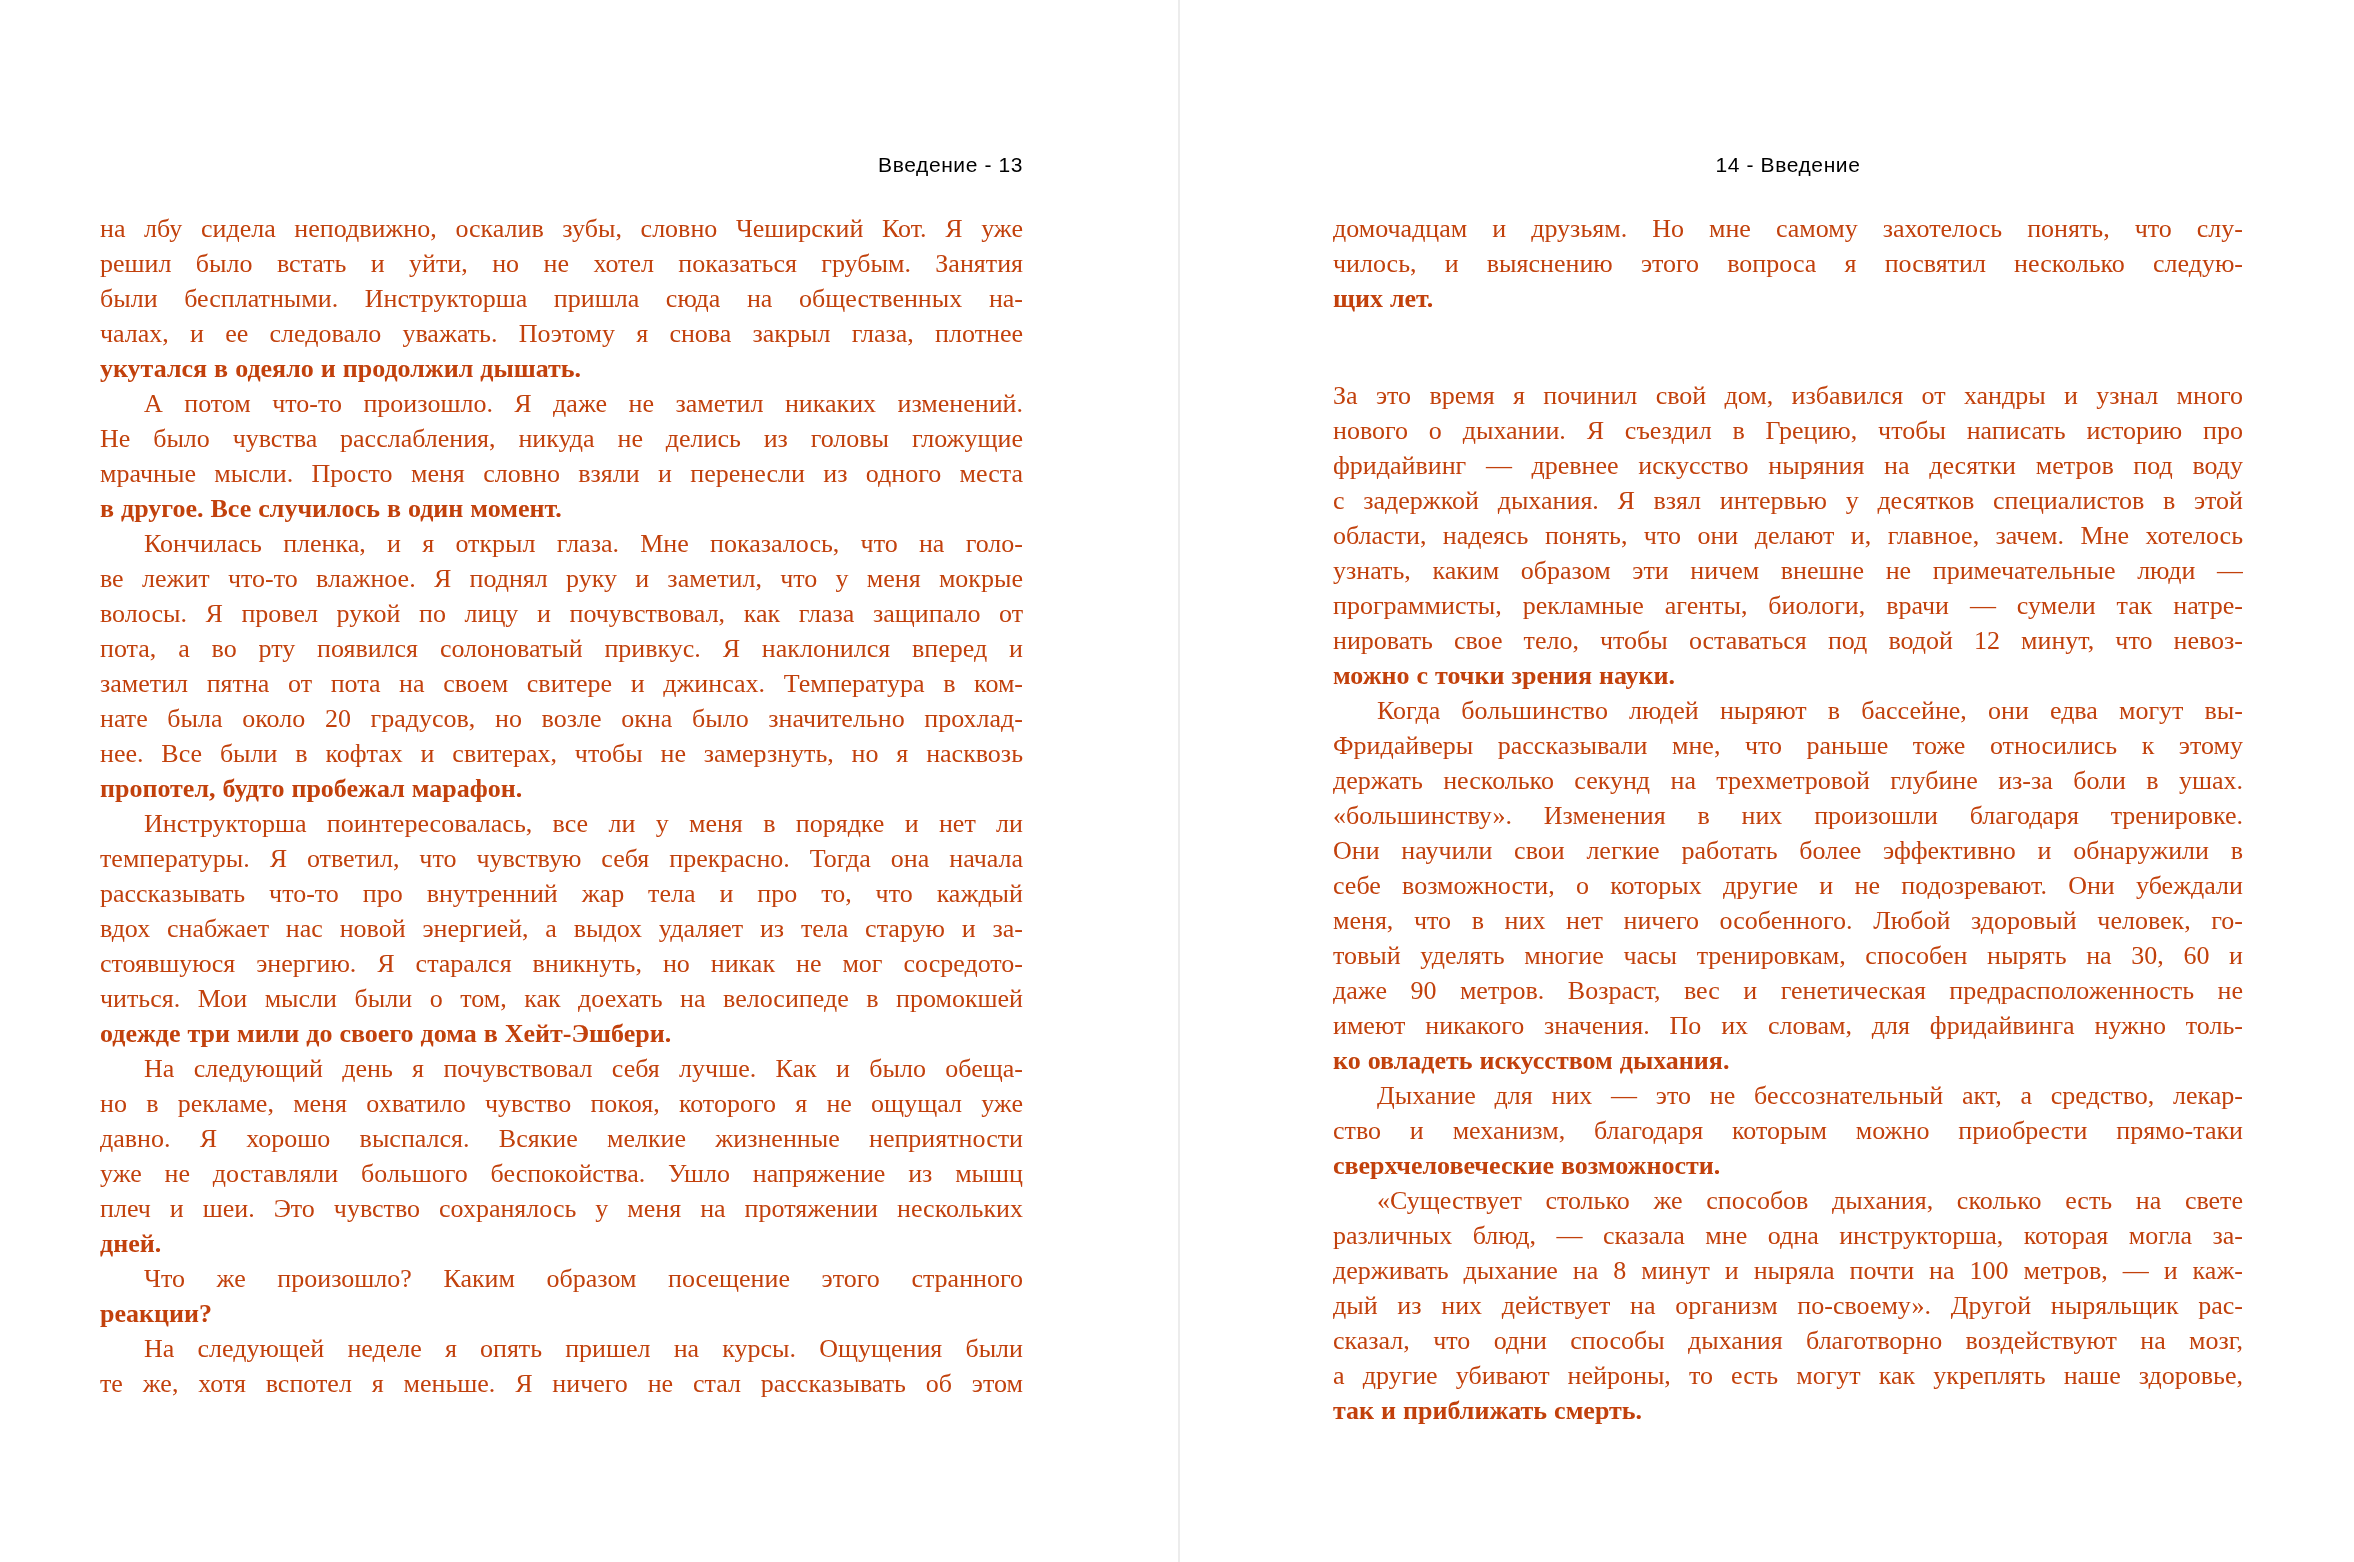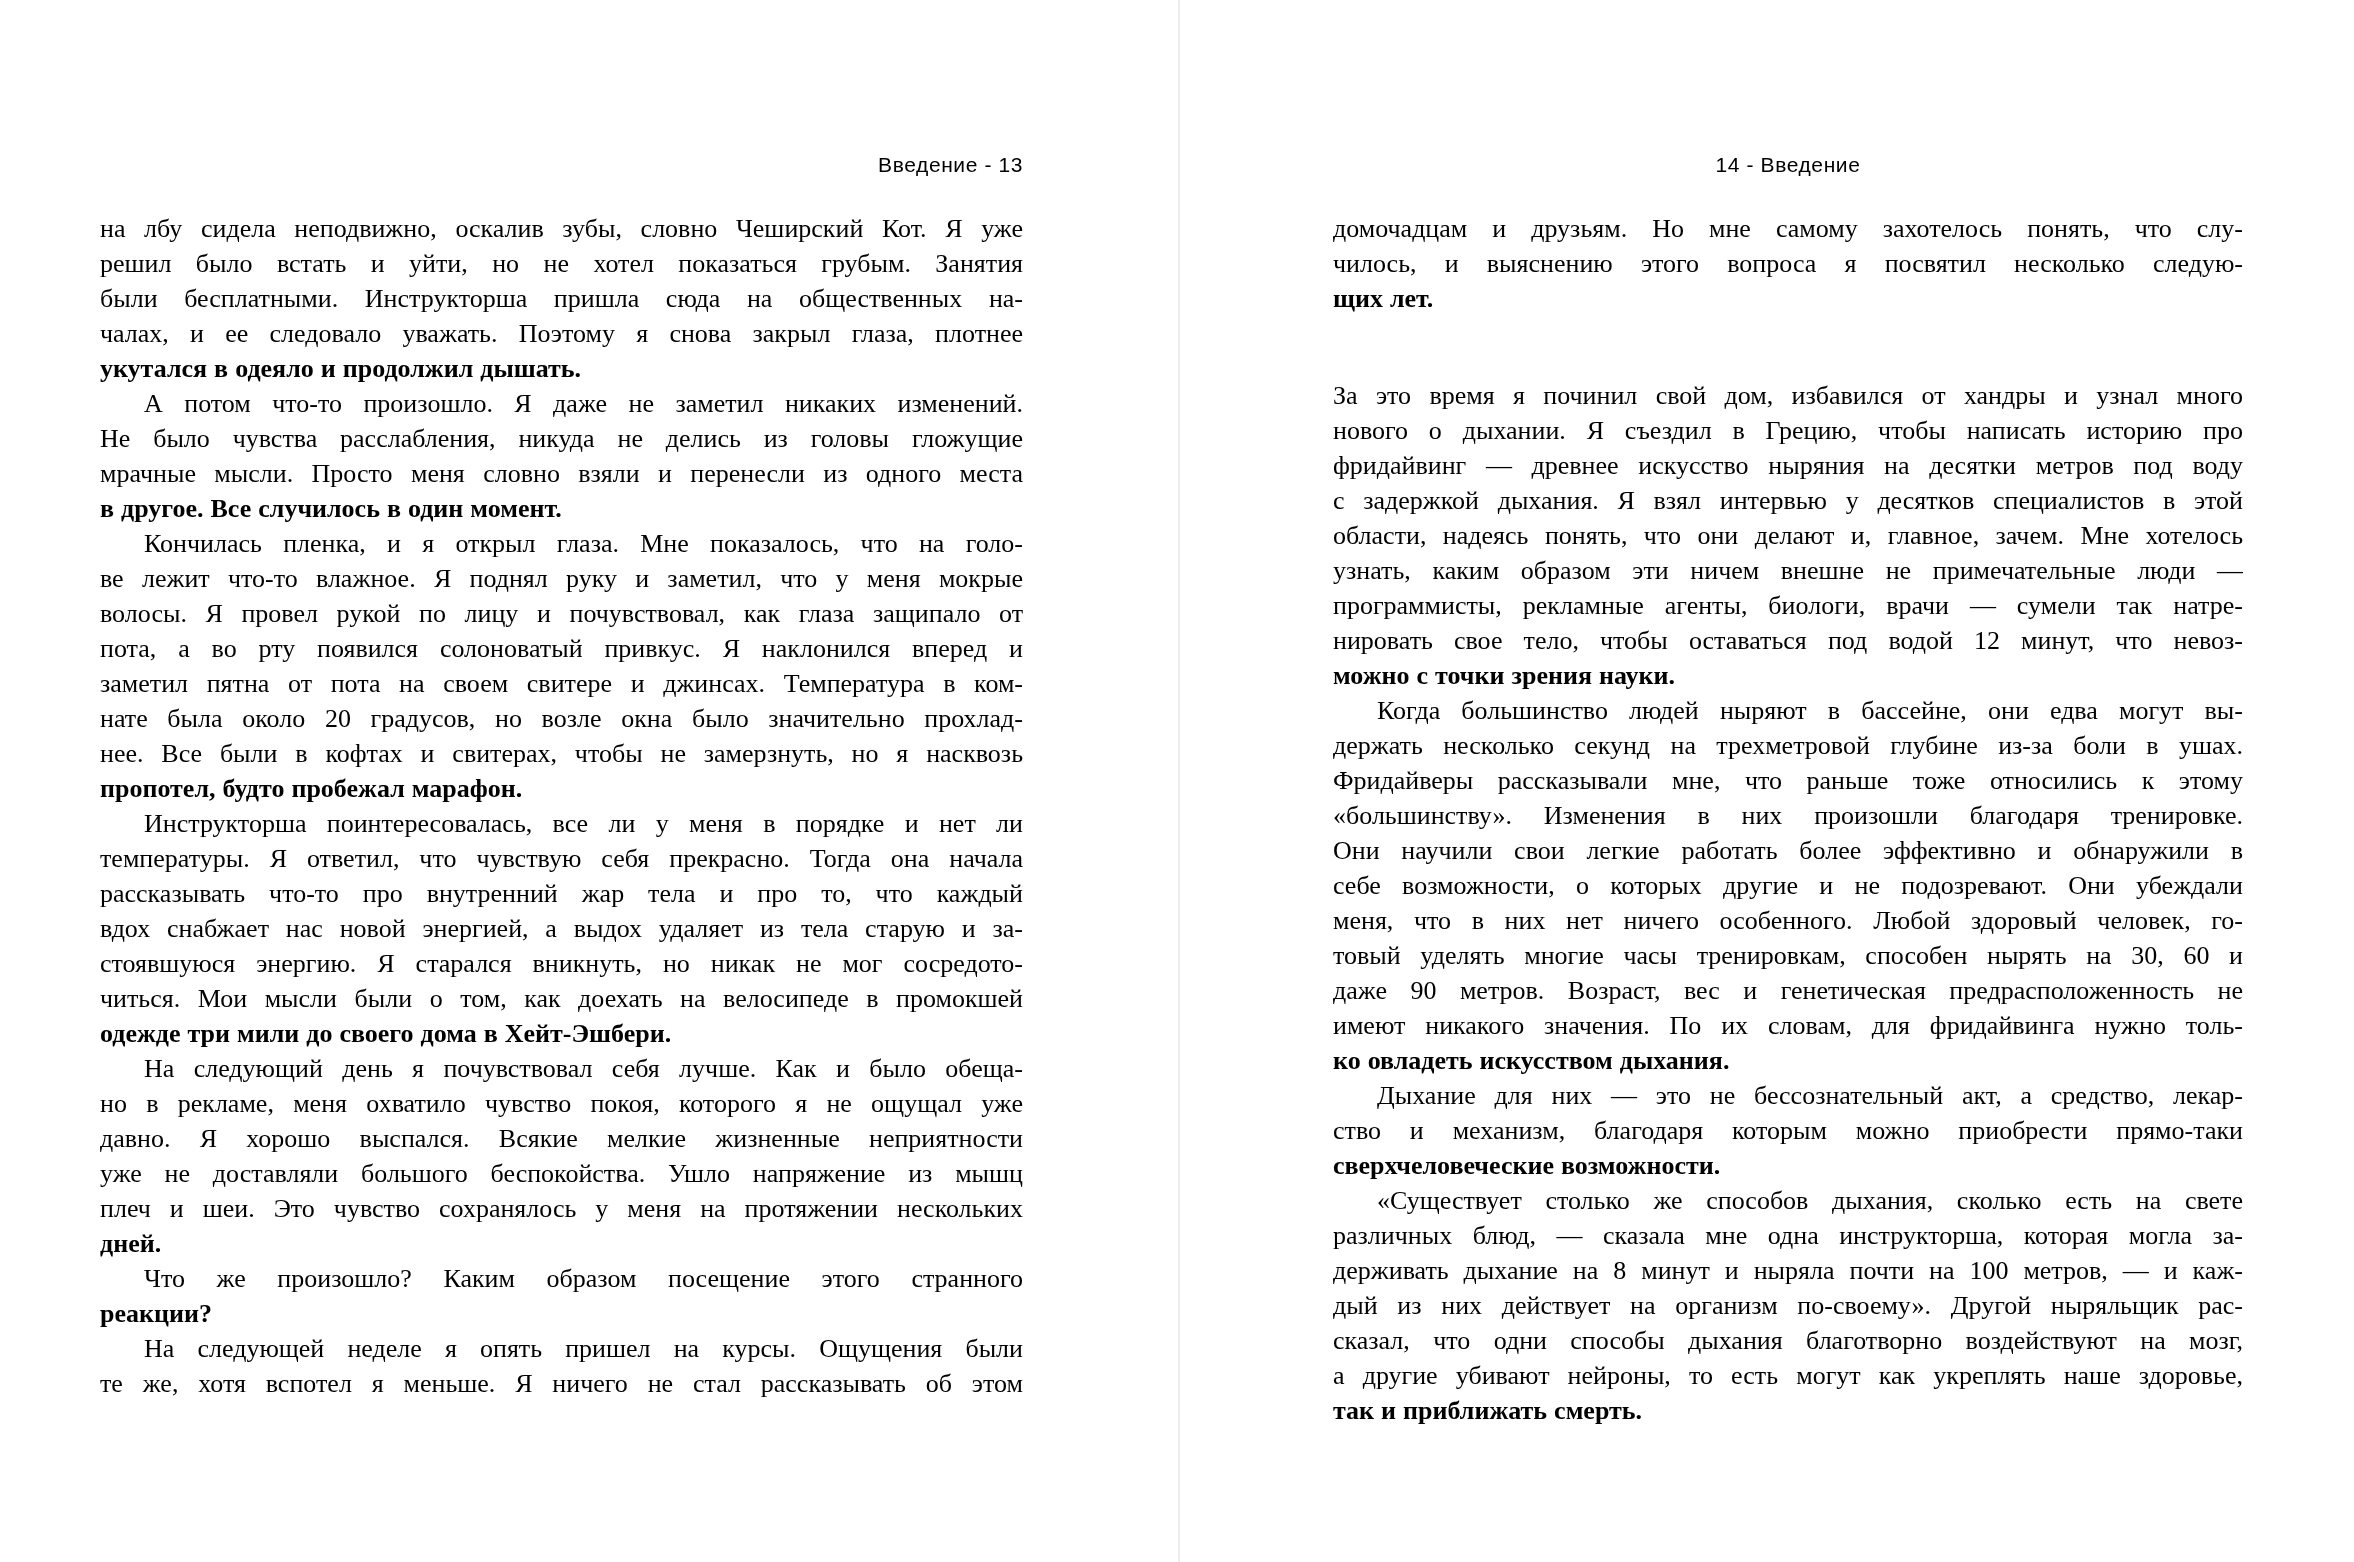--- a/index.html
+++ b/index.html
@@ -47,21 +47,21 @@
   }
   .running-header.align-right { text-align: right; }
   .running-header.align-left  { text-align: center; }
 
   .page-body {
     position: absolute;
     top: 211px;
     width: 100%;
     font-size: 26px;
     line-height: 35px;
-    color: #000000;
+    color: #c2410c;
   }
   .line {
     height: 35px;
     overflow: hidden;
     text-align: justify;
     text-align-last: justify;
     word-spacing: 0.5px;
   }
   .line.end {
     text-align: left;
@@ -127,22 +127,22 @@
         <div class="line gap">За это время я починил свой дом, избавился от хандры и узнал много</div>
         <div class="line">нового о дыхании. Я съездил в Грецию, чтобы написать историю про</div>
         <div class="line">фридайвинг — древнее искусство ныряния на десятки метров под воду</div>
         <div class="line">с задержкой дыхания. Я взял интервью у десятков специалистов в этой</div>
         <div class="line">области, надеясь понять, что они делают и, главное, зачем. Мне хотелось</div>
         <div class="line">узнать, каким образом эти ничем внешне не примечательные люди —</div>
         <div class="line">программисты, рекламные агенты, биологи, врачи — сумели так натре-</div>
         <div class="line">нировать свое тело, чтобы оставаться под водой 12 минут, что невоз-</div>
         <div class="line end">можно с точки зрения науки.</div>
         <div class="line indent">Когда большинство людей ныряют в бассейне, они едва могут вы-</div>
+        <div class="line">Фридайверы рассказывали мне, что раньше тоже относились к этому</div>
         <div class="line">держать несколько секунд на трехметровой глубине из-за боли в ушах.</div>
-        <div class="line">Фридайверы рассказывали мне, что раньше тоже относились к этому</div>
         <div class="line">«большинству». Изменения в них произошли благодаря тренировке.</div>
         <div class="line">Они научили свои легкие работать более эффективно и обнаружили в</div>
         <div class="line">себе возможности, о которых другие и не подозревают. Они убеждали</div>
         <div class="line">меня, что в них нет ничего особенного. Любой здоровый человек, го-</div>
         <div class="line">товый уделять многие часы тренировкам, способен нырять на 30, 60 и</div>
         <div class="line">даже 90 метров. Возраст, вес и генетическая предрасположенность не</div>
         <div class="line">имеют никакого значения. По их словам, для фридайвинга нужно толь-</div>
         <div class="line end">ко овладеть искусством дыхания.</div>
         <div class="line indent">Дыхание для них — это не бессознательный акт, а средство, лекар-</div>
         <div class="line">ство и механизм, благодаря которым можно приобрести прямо-таки</div>

